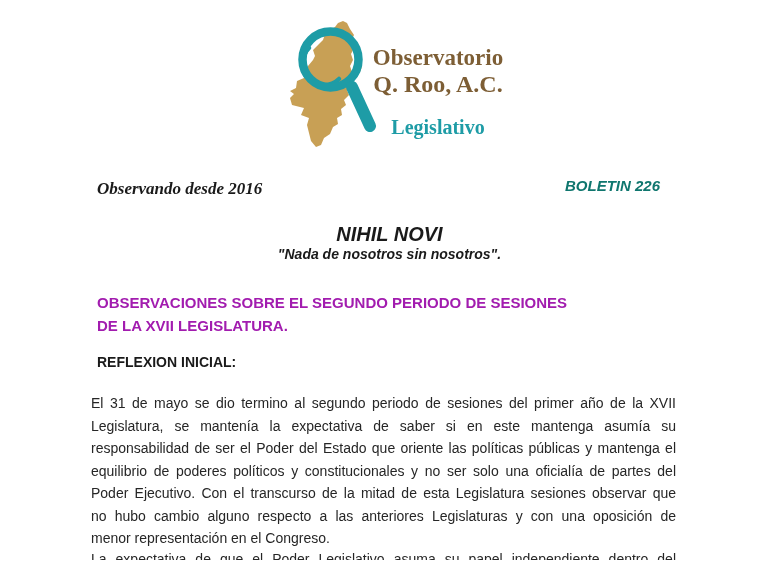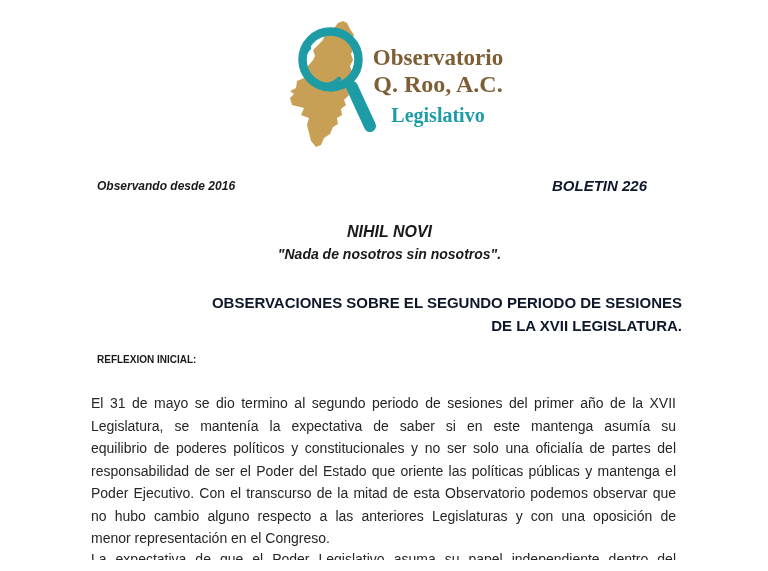--- a/index.html
+++ b/index.html
@@ -14,49 +14,49 @@
   
   .logo-svg{position:absolute;left:280px;top:8px;width:102px;height:142px;}
   .logo-text{
     position:absolute;left:352px;top:44px;width:172px;
     text-align:center;
     font-family:"Liberation Serif","DejaVu Serif",serif;
     font-weight:bold;
   }
   .logo-line1{font-size:23px;line-height:27px;}
   .logo-line2{font-size:24px;line-height:27px;}
-  .logo-line3{font-size:20px;line-height:24px;margin-top:5px;text-align:center;}
+  .logo-line3{font-size:20px;line-height:24px;margin-top:17px;text-align:center;}
   
   .tagline{
     position:absolute;left:97px;top:179px;
-    font-size:12px;font-weight:bold;font-style:italic;color:#1a1a1a;
+    font-size:17px;font-weight:bold;font-style:italic;color:#1a1a1a;font-family:Liberation Serif, serif;
   }
   .bulletin{
-    position:absolute;left:97px;top:177px;width:550px;
+    position:absolute;left:110px;top:177px;width:550px;
     text-align:right;
-    font-size:15px;font-weight:bold;font-style:italic;color:#0f172a;
+    font-size:15px;font-weight:bold;font-style:italic;color:#0f766e;
   }
   
   .motto-latin{
     position:absolute;left:97px;top:223px;width:585px;
-    text-align:center;font-size:16px;font-weight:bold;font-style:italic;color:#1a1a1a;
+    text-align:center;font-size:20px;font-weight:bold;font-style:italic;color:#1a1a1a;
   }
   .motto-quote{
     position:absolute;left:97px;top:246px;width:585px;
     text-align:center;font-size:14px;font-weight:bold;font-style:italic;color:#1a1a1a;
   }
   
   .doc-title{
     position:absolute;left:97px;top:291px;width:585px;
-    text-align:right;font-size:15px;font-weight:bold;line-height:23px;color:#0f172a;
+    text-align:left;font-size:15px;font-weight:bold;line-height:23px;color:#a21caf;
   }
   
   .section-heading{
     position:absolute;left:97px;top:354px;
-    font-size:10px;font-weight:bold;color:#1a1a1a;
+    font-size:14px;font-weight:bold;color:#1a1a1a;
   }
   
   .para{
     position:absolute;left:91px;width:585px;
     font-size:14px;line-height:22.55px;
   }
   .para-1{top:392px;}
   .para-2{top:548px;}
   .jline{text-align:justify;text-align-last:justify;}
   .jl-left{text-align-last:left;}
@@ -100,23 +100,23 @@
   <div class="doc-title">
     <div>OBSERVACIONES SOBRE EL SEGUNDO PERIODO DE SESIONES</div>
     <div>DE LA XVII LEGISLATURA.</div>
   </div>
 
   <div class="section-heading">REFLEXION INICIAL:</div>
 
   <div class="para para-1">
     <div class="jline">El 31 de mayo se dio termino al segundo periodo de sesiones del primer año de la XVII</div>
     <div class="jline">Legislatura, se mantenía la expectativa de saber si en este mantenga asumía su</div>
+    <div class="jline">responsabilidad de ser el Poder del Estado que oriente las políticas públicas y mantenga el</div>
     <div class="jline">equilibrio de poderes políticos y constitucionales y no ser solo una oficialía de partes del</div>
-    <div class="jline">responsabilidad de ser el Poder del Estado que oriente las políticas públicas y mantenga el</div>
-    <div class="jline">Poder Ejecutivo. Con el transcurso de la mitad de esta Observatorio podemos observar que</div>
+    <div class="jline">Poder Ejecutivo. Con el transcurso de la mitad de esta Legislatura sesiones observar que</div>
     <div class="jline">no hubo cambio alguno respecto a las anteriores Legislaturas y con una oposición de</div>
     <div class="jline jl-left">menor representación en el Congreso.</div>
   </div>
 
   <div class="para para-2">
     <div class="jline">La expectativa de que el Poder Legislativo asuma su papel independiente dentro del</div>
   </div>
 
 </div>
 

